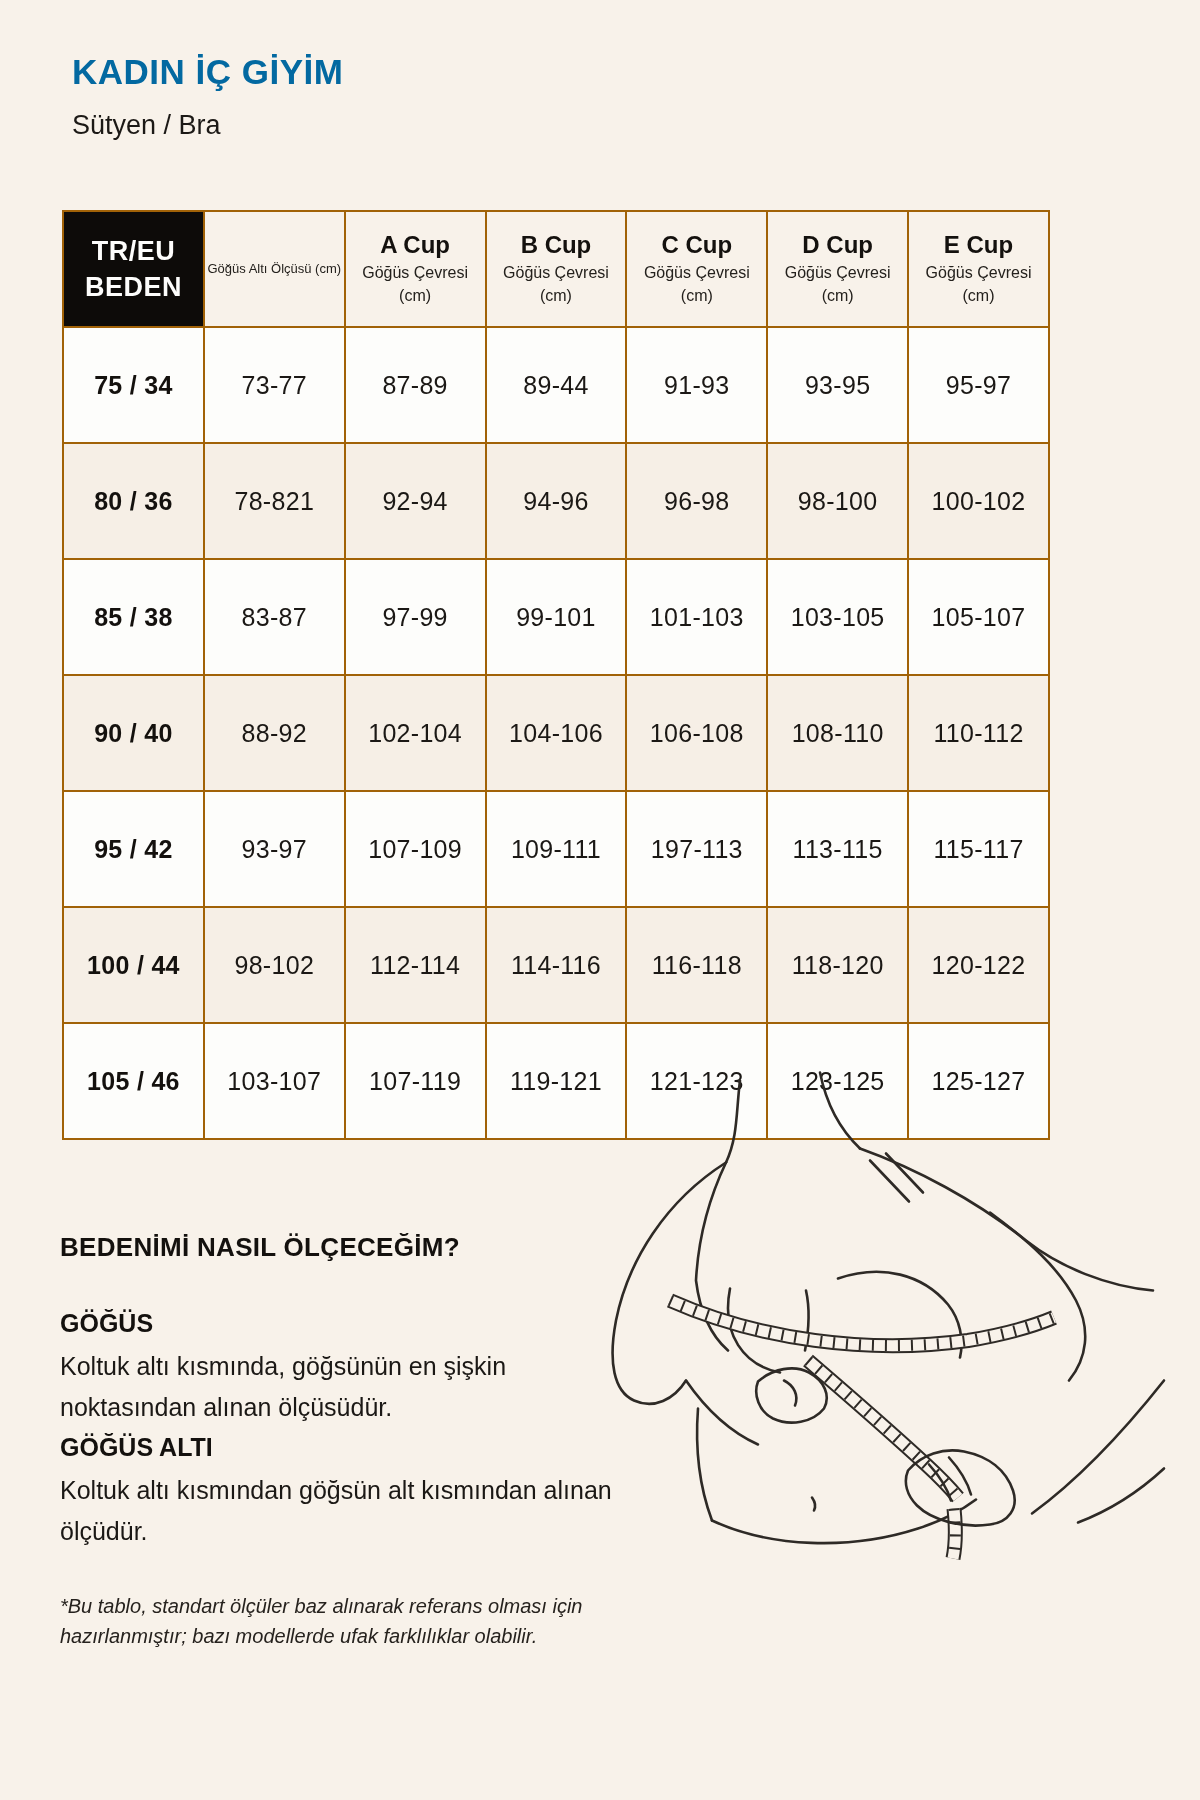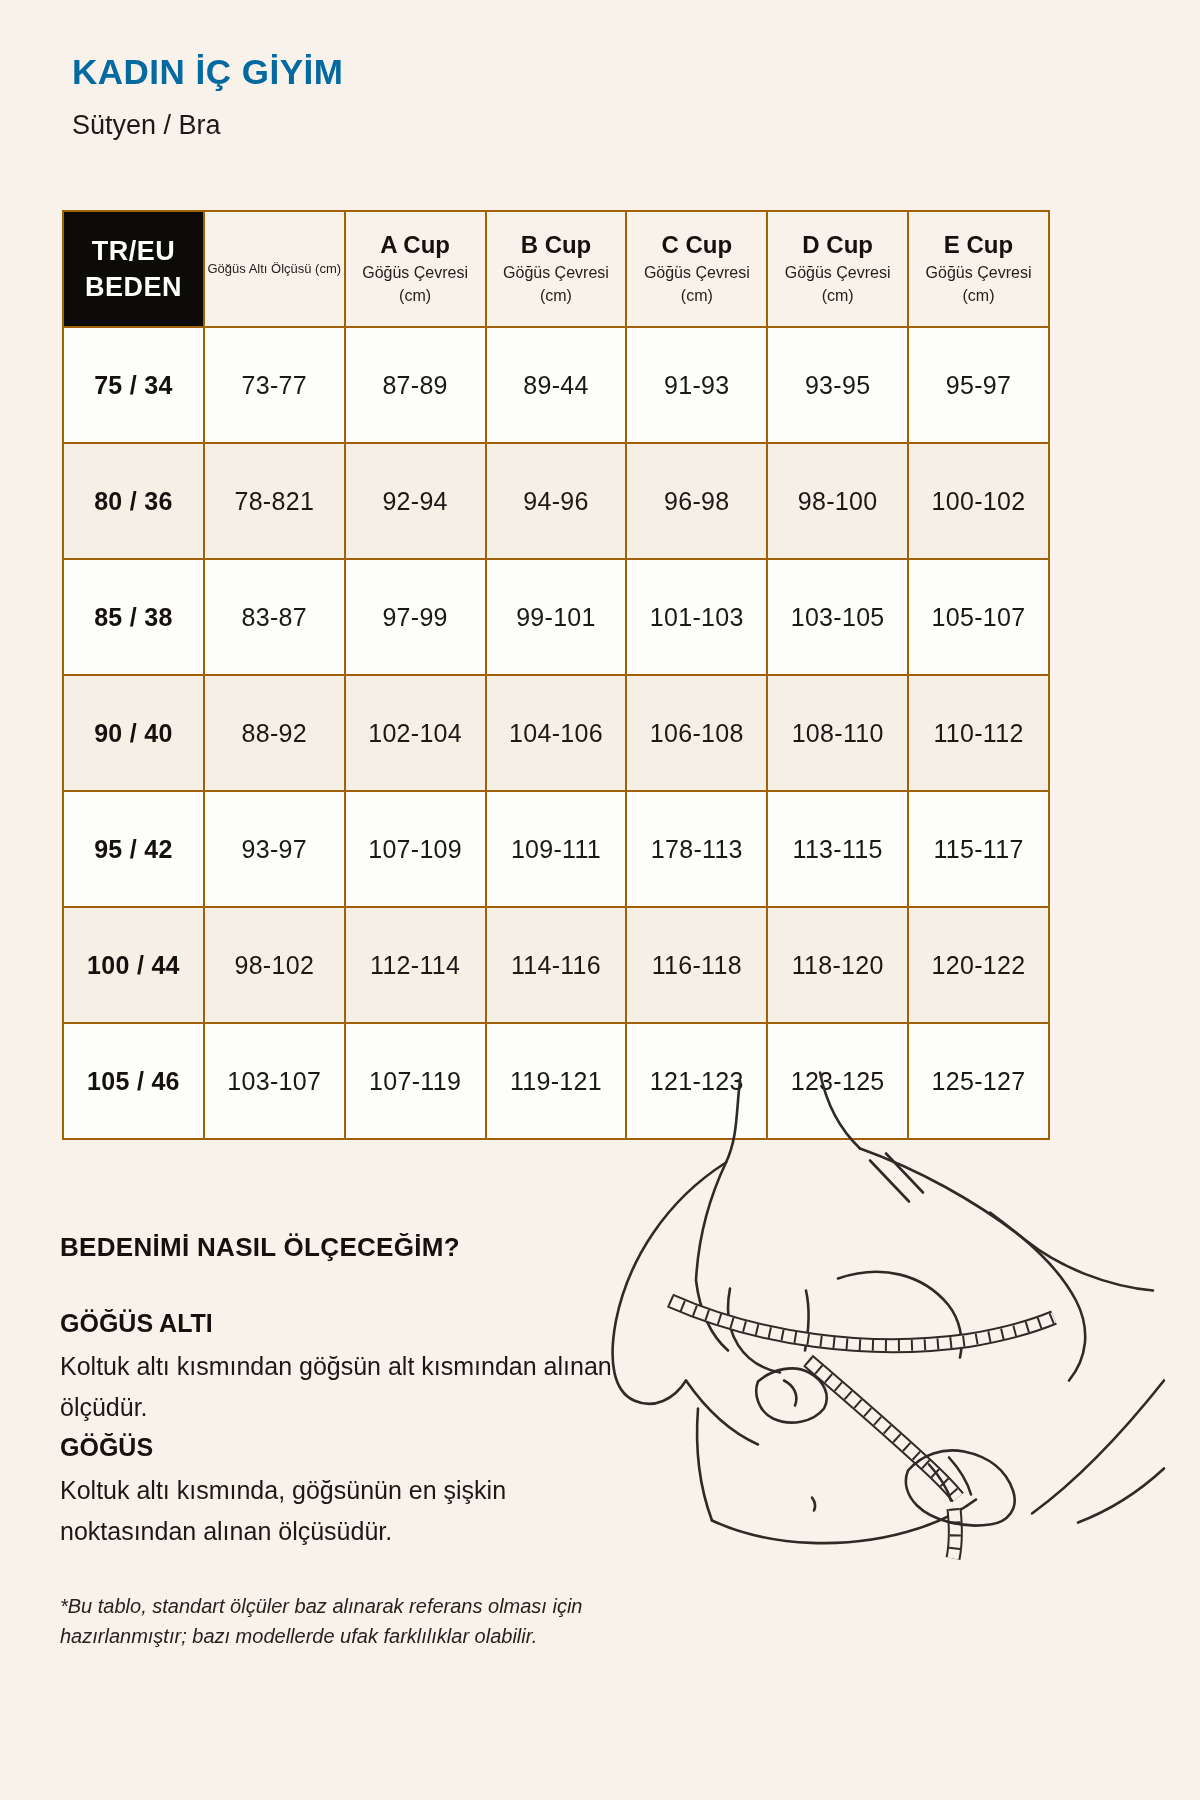--- a/index.html
+++ b/index.html
@@ -125,21 +125,21 @@
       <td>104-106</td>
       <td>106-108</td>
       <td>108-110</td>
       <td>110-112</td>
     </tr>
           <tr>
       <td class="c-size">95 / 42</td>
       <td>93-97</td>
       <td>107-109</td>
       <td>109-111</td>
-      <td>178-113</td>
+      <td>197-113</td>
       <td>113-115</td>
       <td>115-117</td>
     </tr>
           <tr>
       <td class="c-size">100 / 44</td>
       <td>98-102</td>
       <td>112-114</td>
       <td>114-116</td>
       <td>116-118</td>
       <td>118-120</td>
@@ -155,27 +155,27 @@
       <td>125-127</td>
     </tr>
         </tbody>
     </table>
   </div>
 
   <div class="guide">
     <div class="guide-heading">BEDENİMİ NASIL ÖLÇECEĞİM?</div>
 
     <div>
+      <div class="guide-sec-title">GÖĞÜS</div>
+      <div class="guide-sec-text">Koltuk altı kısmında, göğsünün en şişkin noktasından alınan ölçüsüdür.</div>
+    </div>
+
+    <div>
       <div class="guide-sec-title">GÖĞÜS ALTI</div>
       <div class="guide-sec-text">Koltuk altı kısmından göğsün alt kısmından alınan ölçüdür.</div>
-    </div>
-
-    <div>
-      <div class="guide-sec-title">GÖĞÜS</div>
-      <div class="guide-sec-text">Koltuk altı kısmında, göğsünün en şişkin noktasından alınan ölçüsüdür.</div>
     </div>
 
     <div class="guide-footnote">*Bu tablo, standart ölçüler baz alınarak referans olması için hazırlanmıştır; bazı modellerde ufak farklılıklar olabilir.</div>
   </div>
 
   <div class="figure-box">
     <svg viewBox="0 0 560 520" xmlns="http://www.w3.org/2000/svg" aria-hidden="true">
 
       <path class="ln" d="M 132 30 C 128 62 130 86 118 112"></path>
       <path class="ln" d="M 212 22 C 218 52 231 78 252 98"></path>

